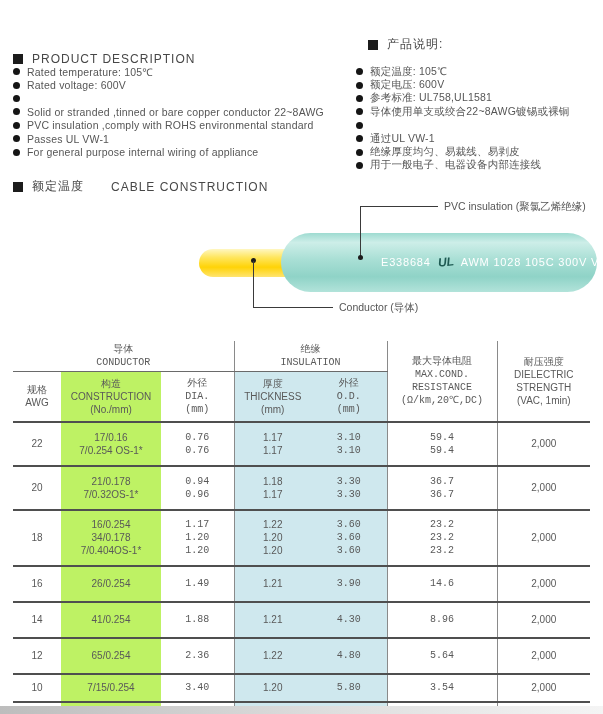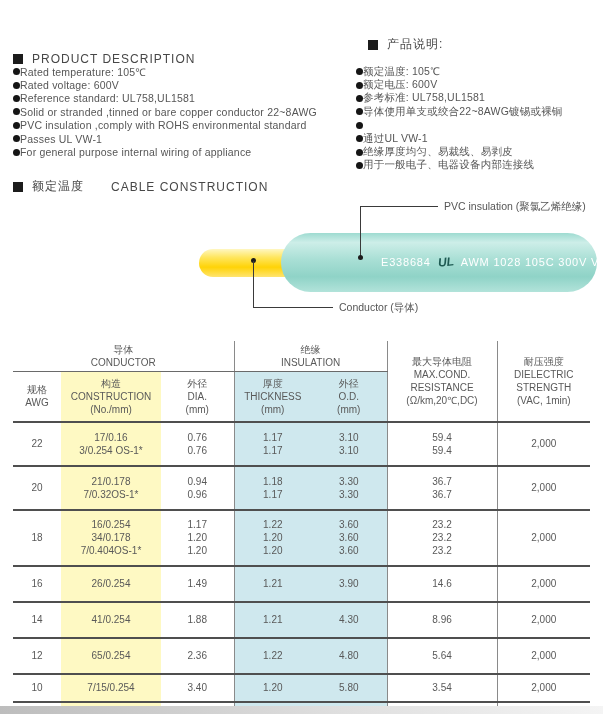--- a/index.html
+++ b/index.html
@@ -10,21 +10,21 @@
   .abs { position:absolute; }
 
   
   .sec-head { display:flex; align-items:center; gap:9px; font-size:12px;
               letter-spacing:1px; color:#474747; font-weight:500; }
   .sq { width:10px; height:10px; background:#1c1c1c; flex:none; }
   .sec-head .gap2 { margin-left:18px; }
 
   
   .bullets { display:flex; flex-direction:column; }
-  .bullet-row { display:flex; align-items:center; height:13.4px; }
+  .bullet-row { display:flex; align-items:center; gap:7px; height:13.4px; }
   .bdot { width:7px; height:7px; border-radius:50%; background:#151515; flex:none; }
   .btext { font-size:10.5px; color:#565656; white-space:nowrap; letter-spacing:0.2px; }
 
   
   .xsec-ring { width:60px; height:60px; border:4px solid #3fb3a5; border-radius:50%;
                background:#fff; }
   .xsec-core { position:absolute; left:50%; top:50%; width:28px; height:28px;
                margin:-14px 0 0 -14px; border-radius:50%; background:#ffd513; }
   .conductor-rod { width:125px; height:28px; border-radius:14px;
       background:linear-gradient(180deg,#fff7c2 0%,#ffe65e 30%,#ffd307 65%,#ffe470 100%); }
@@ -41,22 +41,22 @@
 
   
   table.spec { position:absolute; left:13px; top:341px; width:577px;
       border-collapse:collapse; table-layout:fixed; font-size:10px; color:#595959;
       text-align:center; border-bottom:2px solid #4f4f4f; }
   table.spec th { font-weight:normal; vertical-align:middle; line-height:13px; padding:2px 0; }
   table.spec td { vertical-align:middle; line-height:13px; padding:6px 0; }
   tr.grp-row { height:26px; }
   tr.sub-row { height:50px; }
   th.grp { border-bottom:1px solid #6a6a6a; }
-  .vr { border-right:1px solid #8a8a8a; }
-  .bg-yellow { background:#fef9c3; }
+  .vr { border-right:1px solid #8a8a8a;font-family:Liberation Mono, monospace; }
+  .bg-yellow { background:#bef264; }
   .bg-blue { background:#cfe8ee; }
   tbody tr:first-child td { border-top:2px solid #4f4f4f; }
   tbody tr + tr td { border-top:2px solid #4f4f4f; }
   tbody tr:nth-child(-n+2) { height:44px; }
   tbody tr:nth-child(3) { height:56px; }
   tbody tr:nth-child(n+4) { height:36px; }
   tbody tr:nth-child(n+7) { height:28px; }
 
   .footer-bar { position:absolute; left:0; bottom:0; width:603px; height:8px;
       background:linear-gradient(90deg,#bdbdbd 0%,#dedede 55%,#f4f4f4 100%); }
@@ -72,21 +72,20 @@
     <div class="bullet-row">
       <span class="bdot"></span>
       <span class="btext">Rated temperature: 105℃</span>
     </div>
     <div class="bullet-row">
       <span class="bdot"></span>
       <span class="btext">Rated voltage: 600V</span>
     </div>
     <div class="bullet-row">
       <span class="bdot"></span>
-      <span class="btext">Reference standard: UL758,UL1581</span>
     </div>
     <div class="bullet-row">
       <span class="bdot"></span>
       <span class="btext">Solid or stranded ,tinned or bare copper conductor 22~8AWG</span>
     </div>
     <div class="bullet-row">
       <span class="bdot"></span>
       <span class="btext">PVC insulation ,comply with ROHS environmental standard</span>
     </div>
     <div class="bullet-row">
@@ -230,21 +229,21 @@
       </th>
     </tr>
   </thead>
   <tbody>
       <tr>
         <td>
           <div>22</div>
         </td>
         <td class="bg-yellow">
           <div>17/0.16</div>
-          <div>3/0.254 OS-1*</div>
+          <div>7/0.254 OS-1*</div>
         </td>
         <td class="vr">
           <div>0.76</div>
           <div>0.76</div>
         </td>
         <td class="bg-blue">
           <div>1.17</div>
           <div>1.17</div>
         </td>
         <td class="bg-blue vr">

